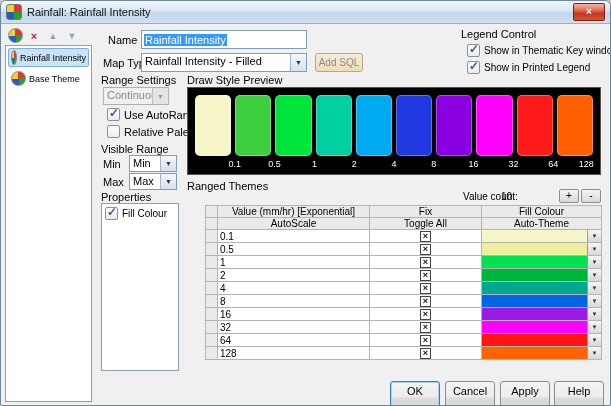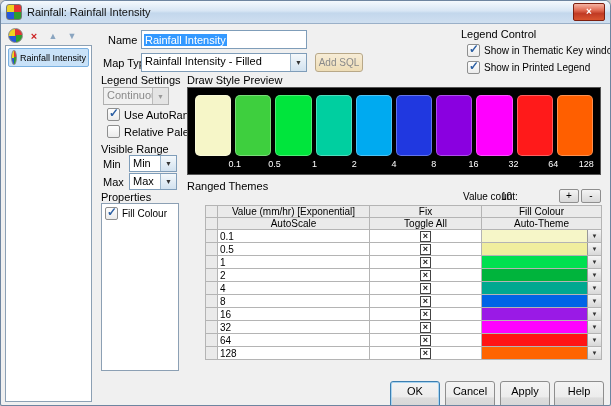--- a/index.html
+++ b/index.html
@@ -95,20 +95,24 @@
           </span>
         <span class="tbi red">×</span>
         <span class="tbi arr">▲</span>
         <span class="tbi arr">▼</span>
       </div>
       <div class="sb-list">
         <div class="sb-item selected">
           <span class="pin"></span>
           <span>Rainfall Intensity</span>
         </div>
+        <div class="sb-item">
+          <span class="pin"></span>
+          <span>Base Theme</span>
+        </div>
       </div>
     </div>
 
     <div class="main">
 
       <span class="lbl" style="left:15px;top:10px;">Name</span>
       <div class="txt" style="left:48px;top:6px;width:166px;">
         <span class="selhl">Rainfall Intensity</span>
       </div>
 
@@ -124,21 +128,21 @@
         <div class="cbrow" style="margin:4px 0 0 6px;font-size:10px;">
           <span class="cb checked"></span>
           <span>Show in Thematic Key window</span>
         </div>
         <div class="cbrow" style="margin:4px 0 0 6px;font-size:10px;">
           <span class="cb checked"></span>
           <span>Show in Printed Legend</span>
         </div>
       </div>
 
-      <span class="lbl" style="left:8px;top:50px;">Legend Settings</span>
+      <span class="lbl" style="left:8px;top:50px;">Range Settings</span>
       <div class="combo disabled" style="left:10px;top:63px;width:66px;height:18px;">
         <span class="ct">Continuous</span>
         <span class="ca">▼</span>
       </div>
       <div class="cbrow abs" style="left:14px;top:84px;">
         <span class="cb checked"></span>
         <span>Use AutoRange</span>
       </div>
       <div class="cbrow abs" style="left:14px;top:101px;">
         <span class="cb"></span>

